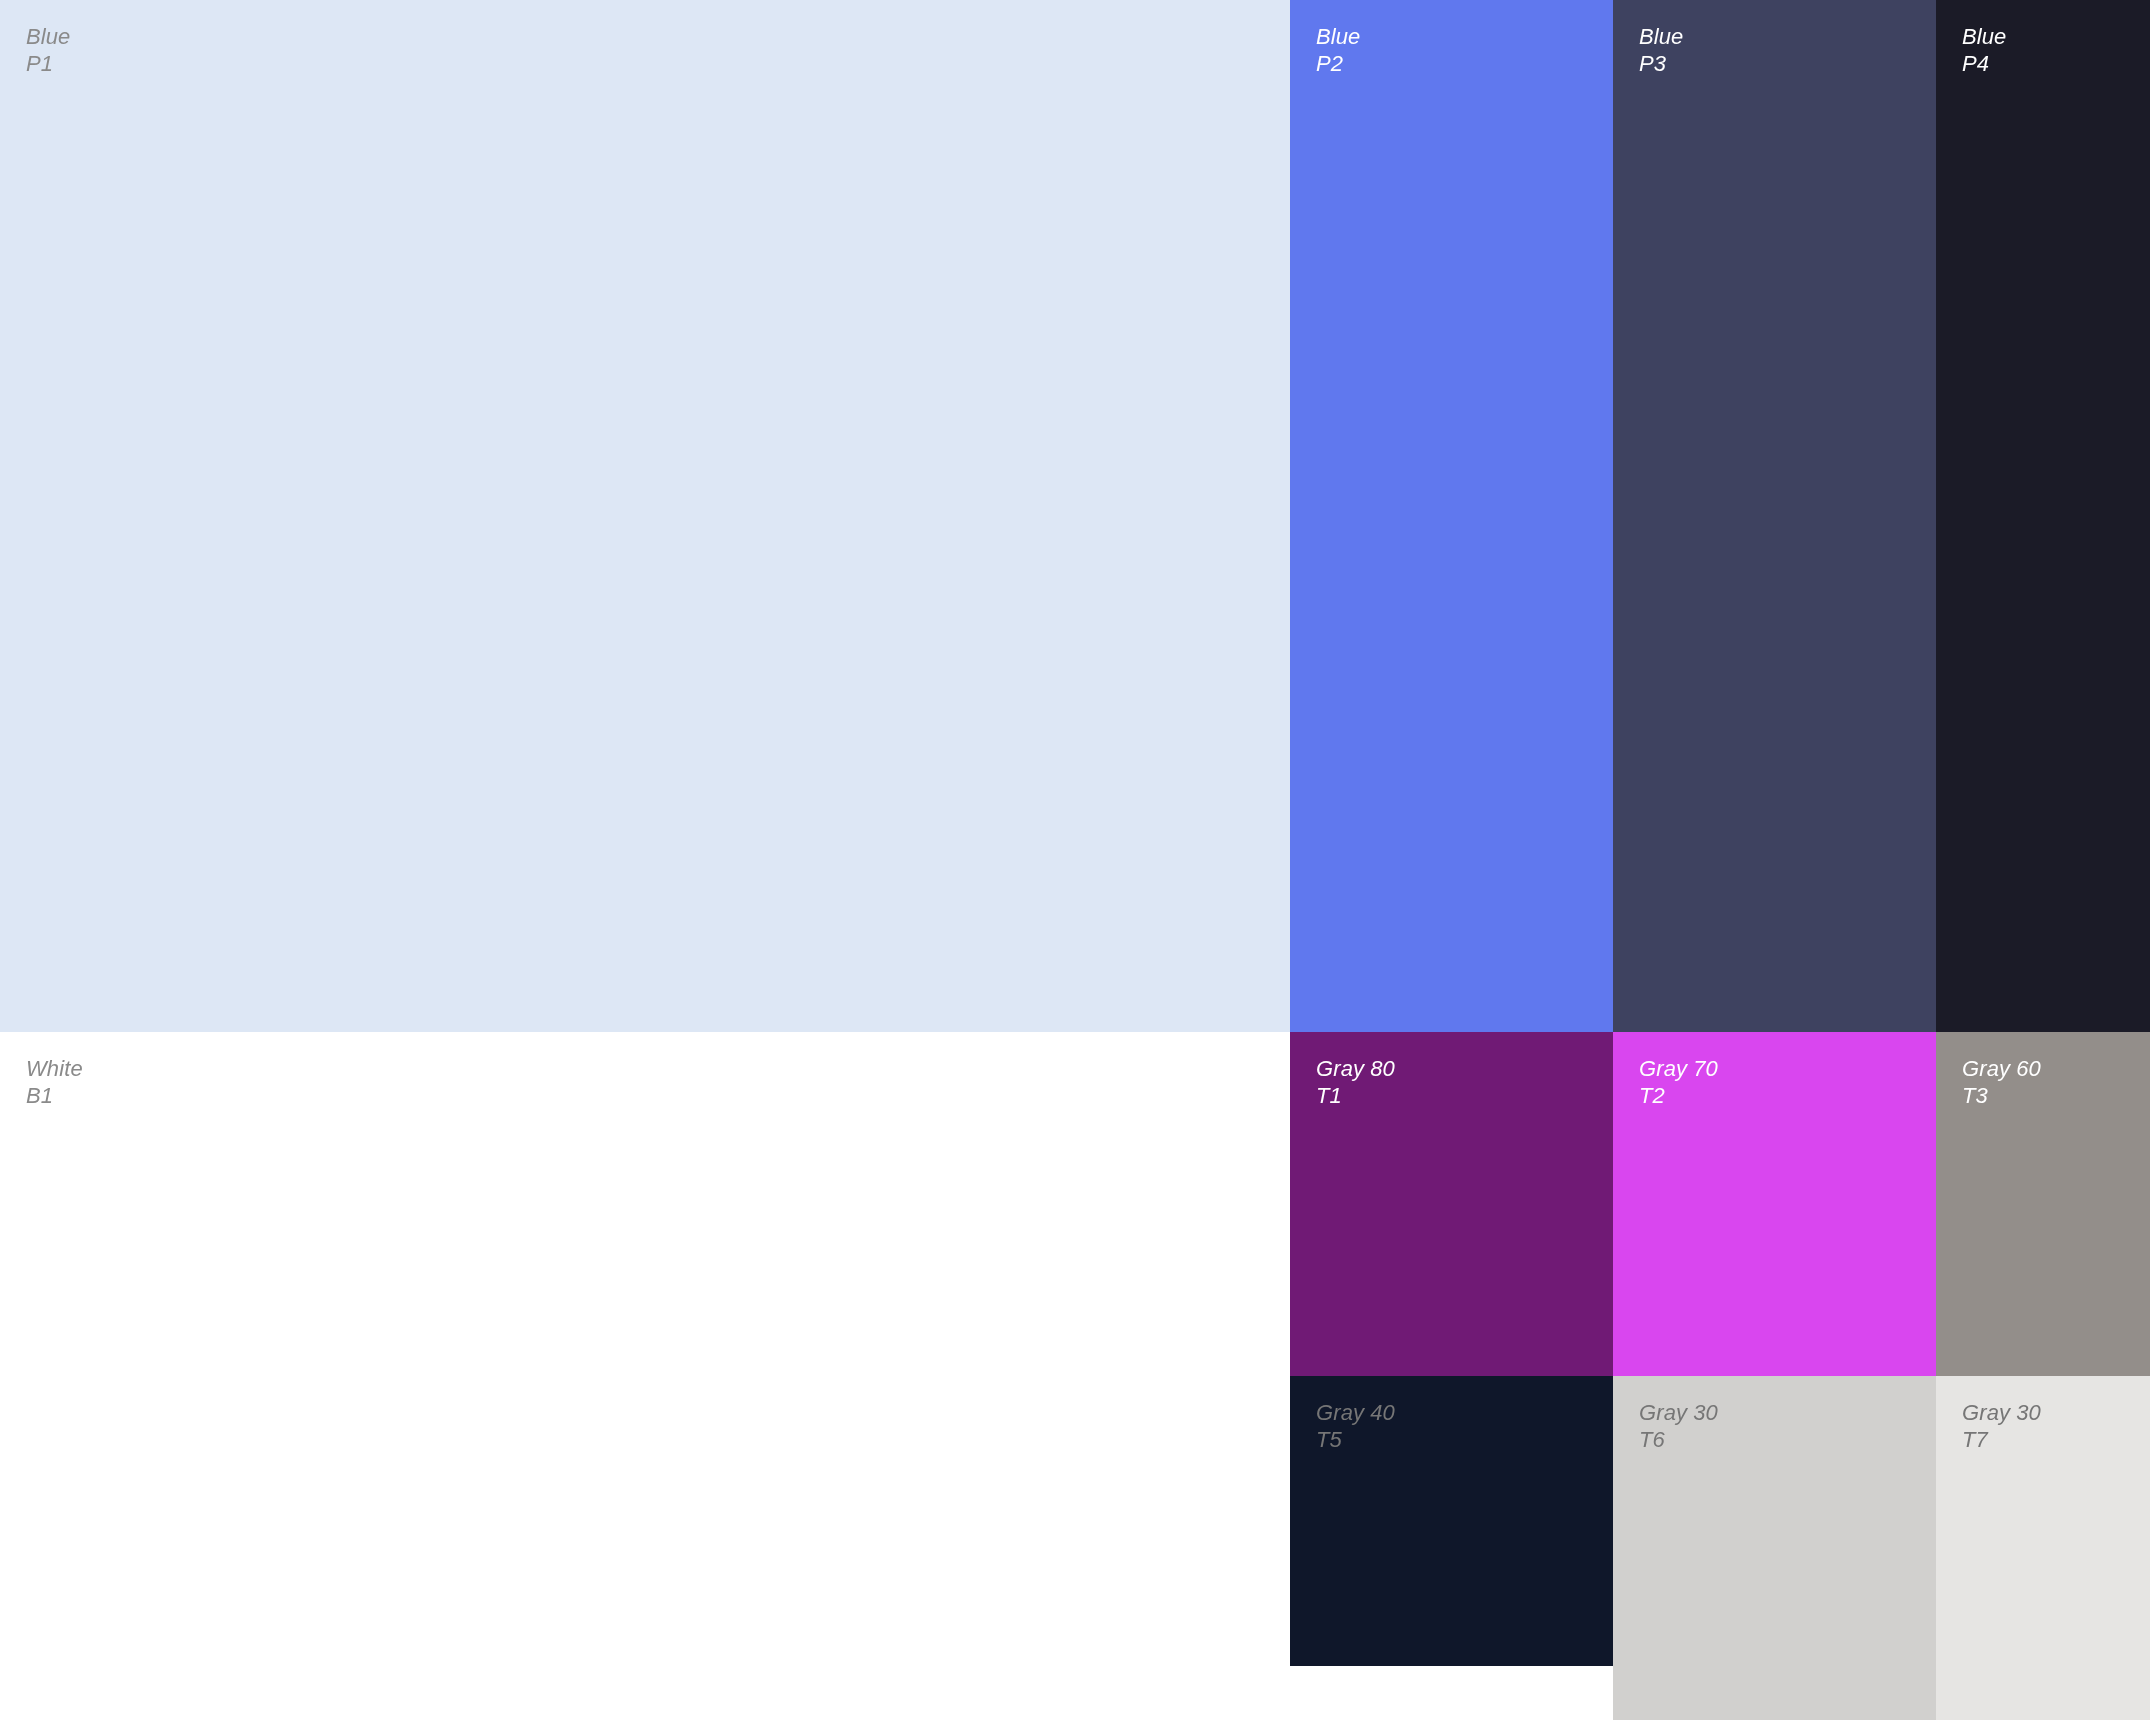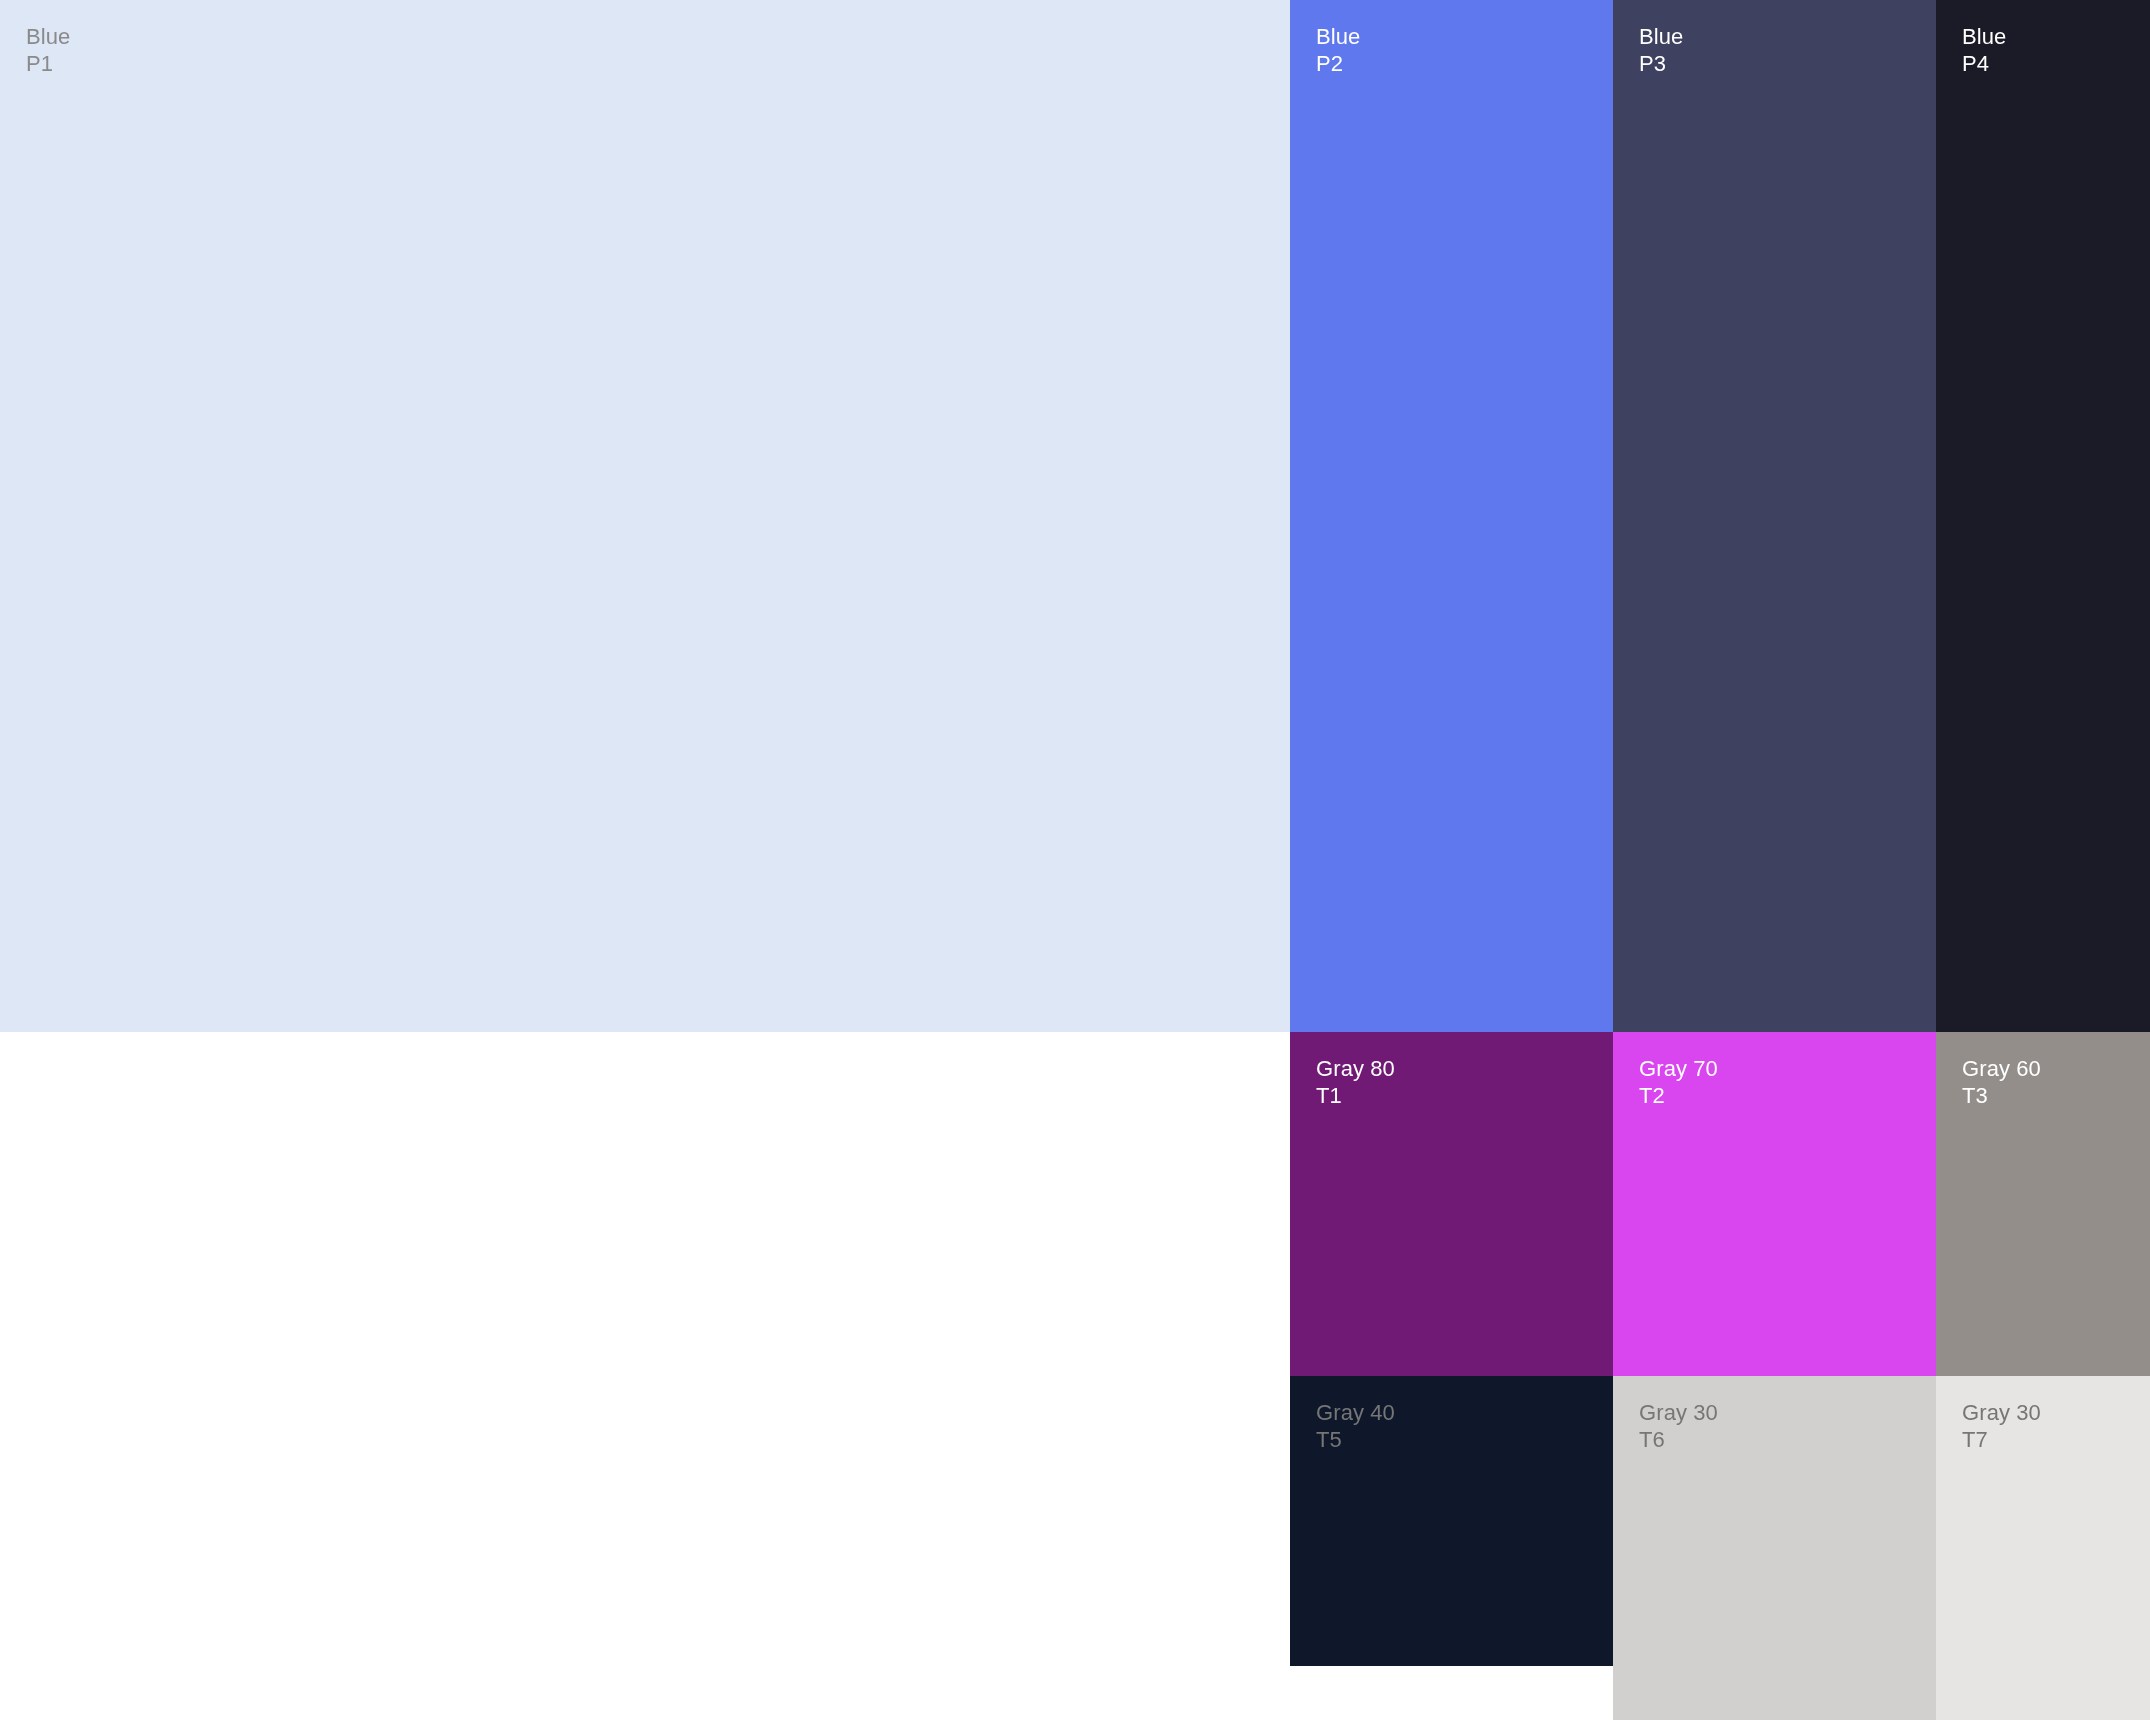--- a/index.html
+++ b/index.html
@@ -16,20 +16,21 @@
     width: 2581px;
     height: 1721px;
     overflow: hidden;
     background: #ffffff;
   }
 
   .swatch {
     position: absolute;
     box-sizing: border-box;
     overflow: hidden;
+    font-style: italic;
   }
 
   .swatch-label {
     position: absolute;
     left: 26px;
     top: 24px;
     line-height: 1.22;
     font-size: 22px;
     font-family: "Liberation Sans", sans-serif;
     font-weight: 400;
@@ -63,20 +64,26 @@
         <span class="line">Blue</span>
         <span class="line">P3</span>
       </div>
     </div>
     <div class="swatch" style="left: 1936px; top: 0px; width: 645px; height: 1032px; background: rgb(27, 27, 39);">
       <div class="swatch-label" style="color: rgb(255, 255, 255);">
         <span class="line">Blue</span>
         <span class="line">P4</span>
       </div>
     </div>
+    <div class="swatch" style="left: 0px; top: 1032px; width: 969px; height: 688px; background: rgb(255, 255, 255);">
+      <div class="swatch-label" style="color: rgb(138, 138, 138);">
+        <span class="line">White</span>
+        <span class="line">B1</span>
+      </div>
+    </div>
     <div class="swatch" style="left: 1290px; top: 1032px; width: 323px; height: 344px; background: #701a75;">
       <div class="swatch-label" style="color: rgb(255, 255, 255);">
         <span class="line">Gray 80</span>
         <span class="line">T1</span>
       </div>
     </div>
     <div class="swatch" style="left: 1613px; top: 1032px; width: 323px; height: 344px; background: #d946ef;">
       <div class="swatch-label" style="color: rgb(255, 255, 255);">
         <span class="line">Gray 70</span>
         <span class="line">T2</span>

